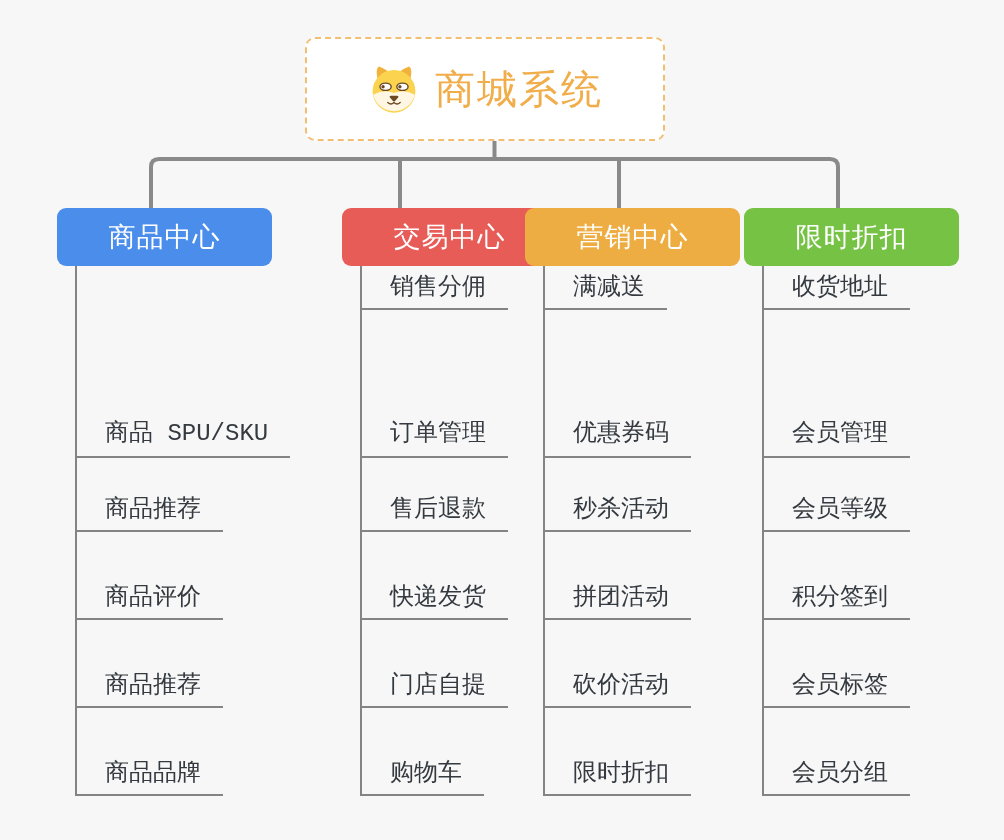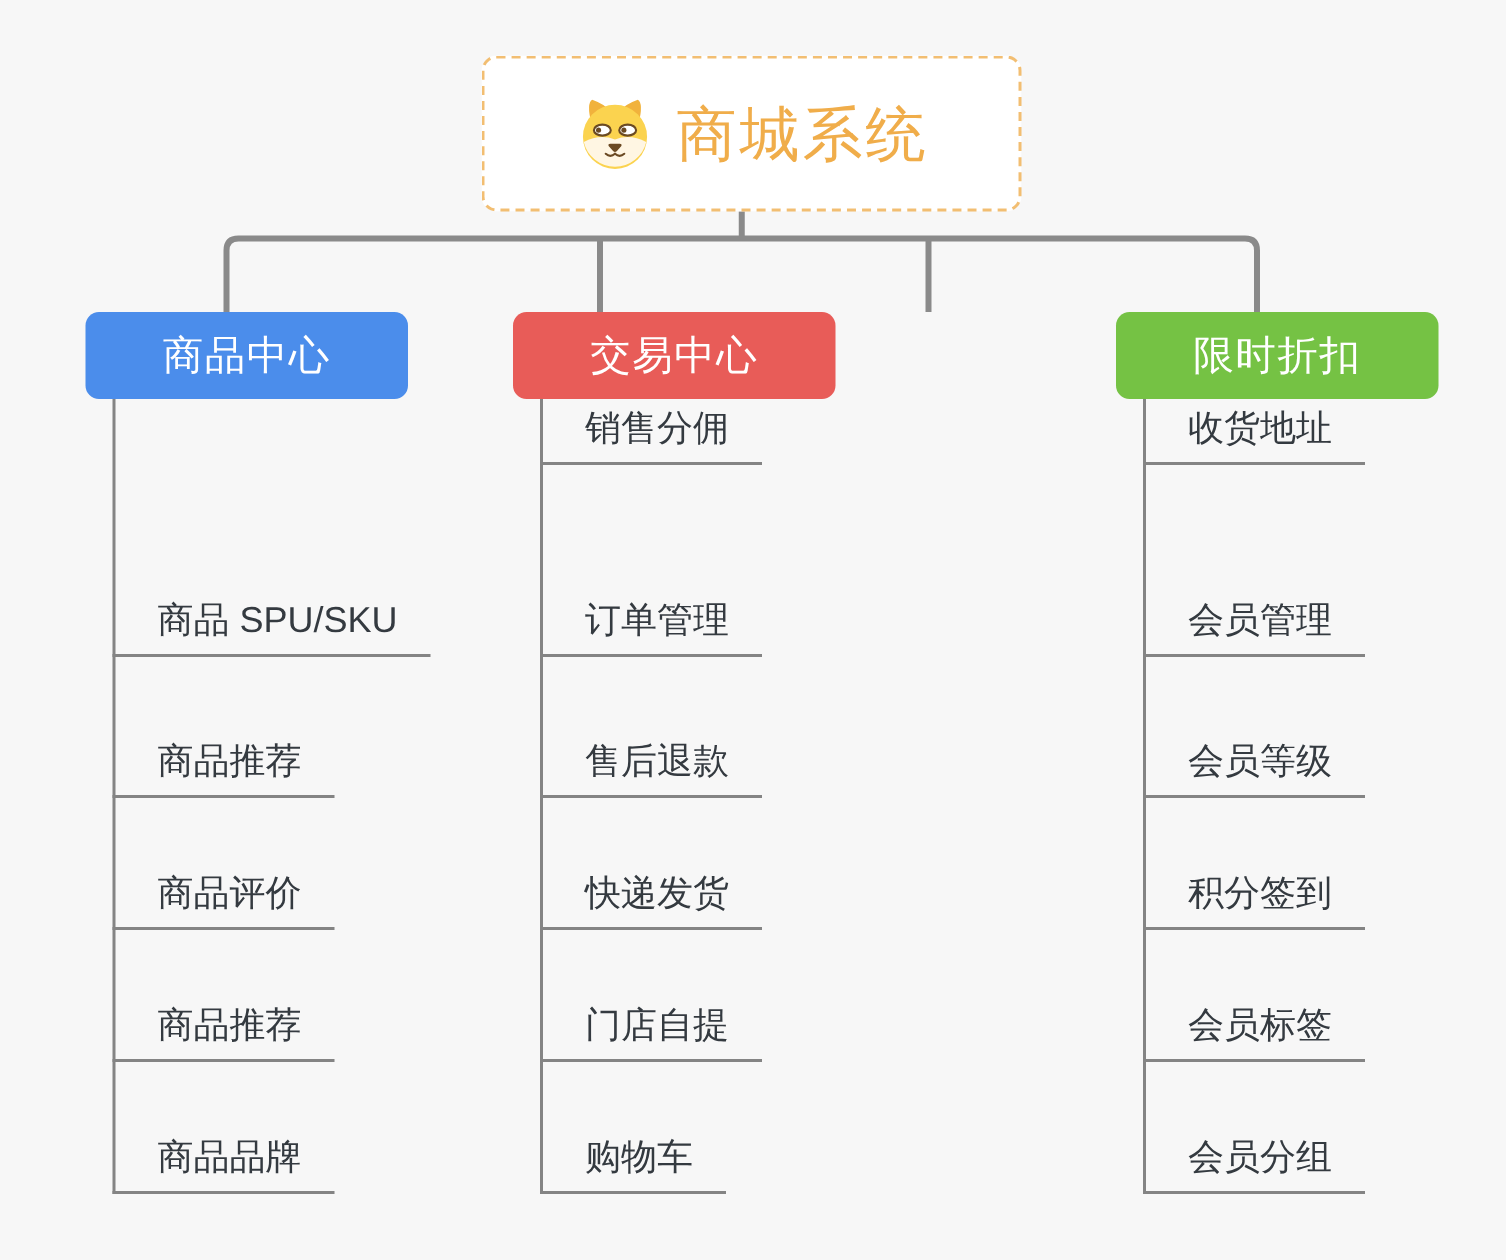--- a/index.html
+++ b/index.html
@@ -6,21 +6,21 @@
   body{
     width:1004px;height:840px;
     background:#F7F7F7;
     font-family:"Liberation Sans","DejaVu Sans",sans-serif;
     overflow:hidden;
   }
   .canvas{position:relative;width:1004px;height:840px;}
 
   
   .root-node{
-    position:absolute;left:321px;top:37px;width:360px;height:104px;
+    position:absolute;left:305px;top:37px;width:360px;height:104px;
     box-sizing:border-box;
     background:#FFFFFF;
     border:2px dashed #F2BE72;
     border-radius:10px;
     display:flex;align-items:center;justify-content:center;gap:14px;
   }
   .root-title{
     font-size:40px;font-weight:500;letter-spacing:2px;color:#F0AD4A;
   }
   .root-icon{width:54px;height:54px;flex:0 0 auto;}
@@ -50,21 +50,21 @@
   .child{
     position:absolute;left:0;box-sizing:border-box;
     height:44px;line-height:40px;
     padding:0 22px 0 30px;
     width:max-content;
     border-bottom:2px solid #848484;
     font-size:24px;color:#343A40;
     white-space:nowrap;
   }
   .child:nth-of-type(1){top:46px;}
-  .child:nth-of-type(2){top:128px;}
+  .child:nth-of-type(2){top:148px;font-family:Liberation Mono, monospace;}
   .child:nth-of-type(3){top:222px;}
   .child:nth-of-type(4){top:310px;}
   .child:nth-of-type(5){top:398px;}
   .child:nth-of-type(6){top:486px;}
 </style>
 </head>
 <body style="background: rgb(247, 247, 247);">
 
 <div class="canvas">
 
@@ -109,20 +109,32 @@
       <div class="spine"></div>
       <div class="child">订单管理</div>
       <div class="child">售后退款</div>
       <div class="child">快递发货</div>
       <div class="child">门店自提</div>
       <div class="child">购物车</div>
       <div class="child">销售分佣</div>
     </div>
   </div>
 
+  <div class="column col-2">
+    <div class="branch-node" style="background: rgb(238, 173, 67);">营销中心</div>
+    <div class="children">
+      <div class="spine"></div>
+      <div class="child">优惠券码</div>
+      <div class="child">秒杀活动</div>
+      <div class="child">拼团活动</div>
+      <div class="child">砍价活动</div>
+      <div class="child">限时折扣</div>
+      <div class="child">满减送</div>
+    </div>
+  </div>
 
   <div class="column col-3">
     <div class="branch-node" style="background: rgb(117, 194, 68);">限时折扣</div>
     <div class="children">
       <div class="spine"></div>
       <div class="child">会员管理</div>
       <div class="child">会员等级</div>
       <div class="child">积分签到</div>
       <div class="child">会员标签</div>
       <div class="child">会员分组</div>

